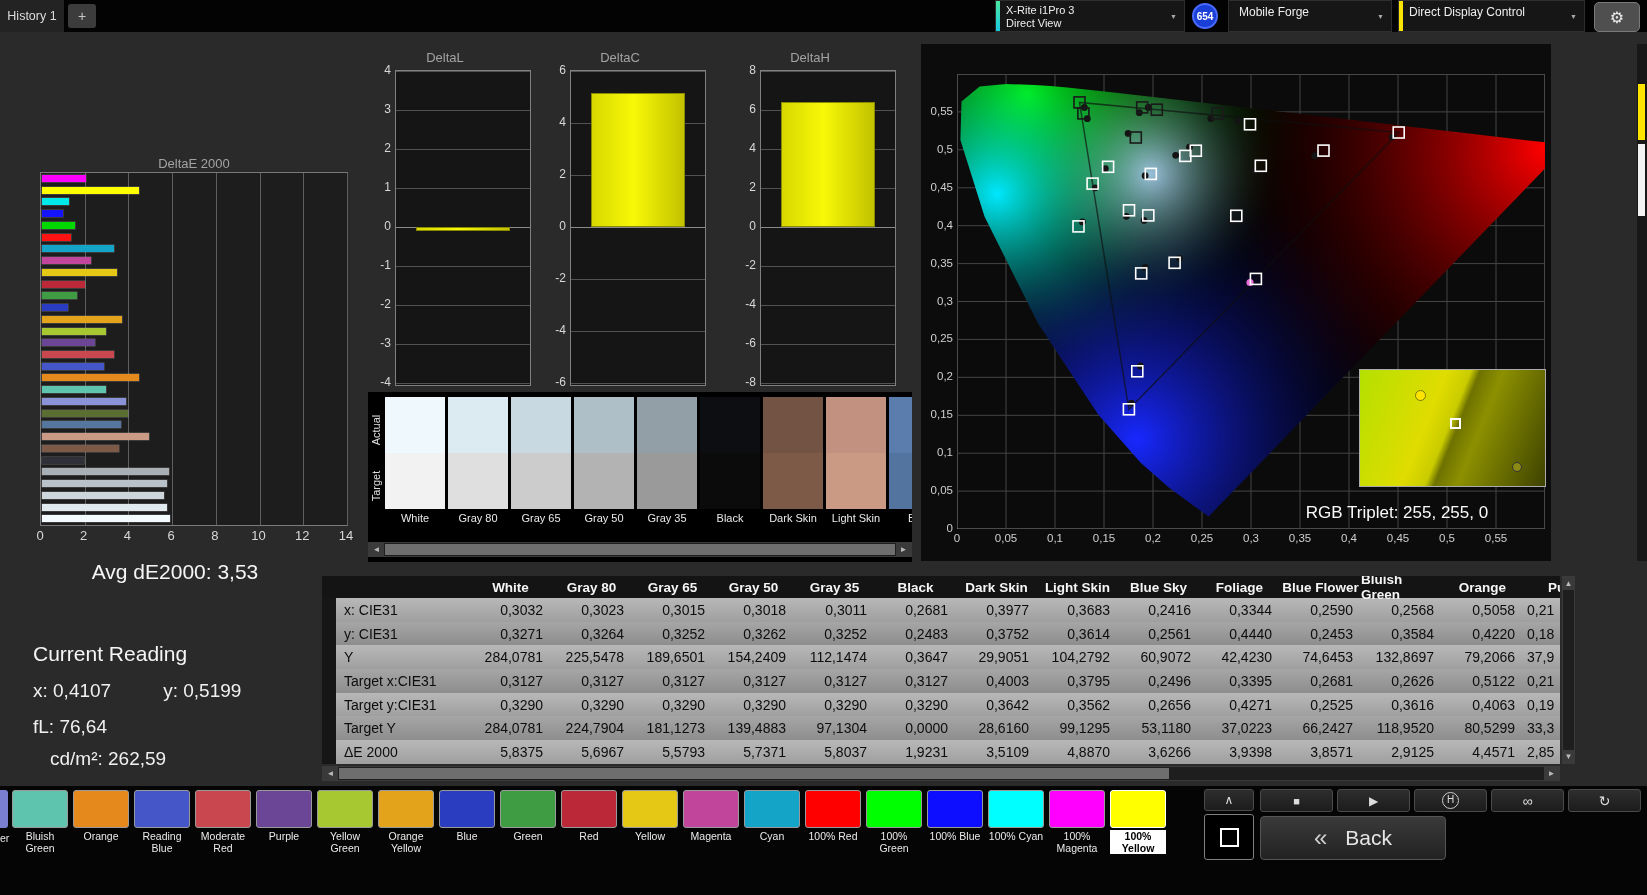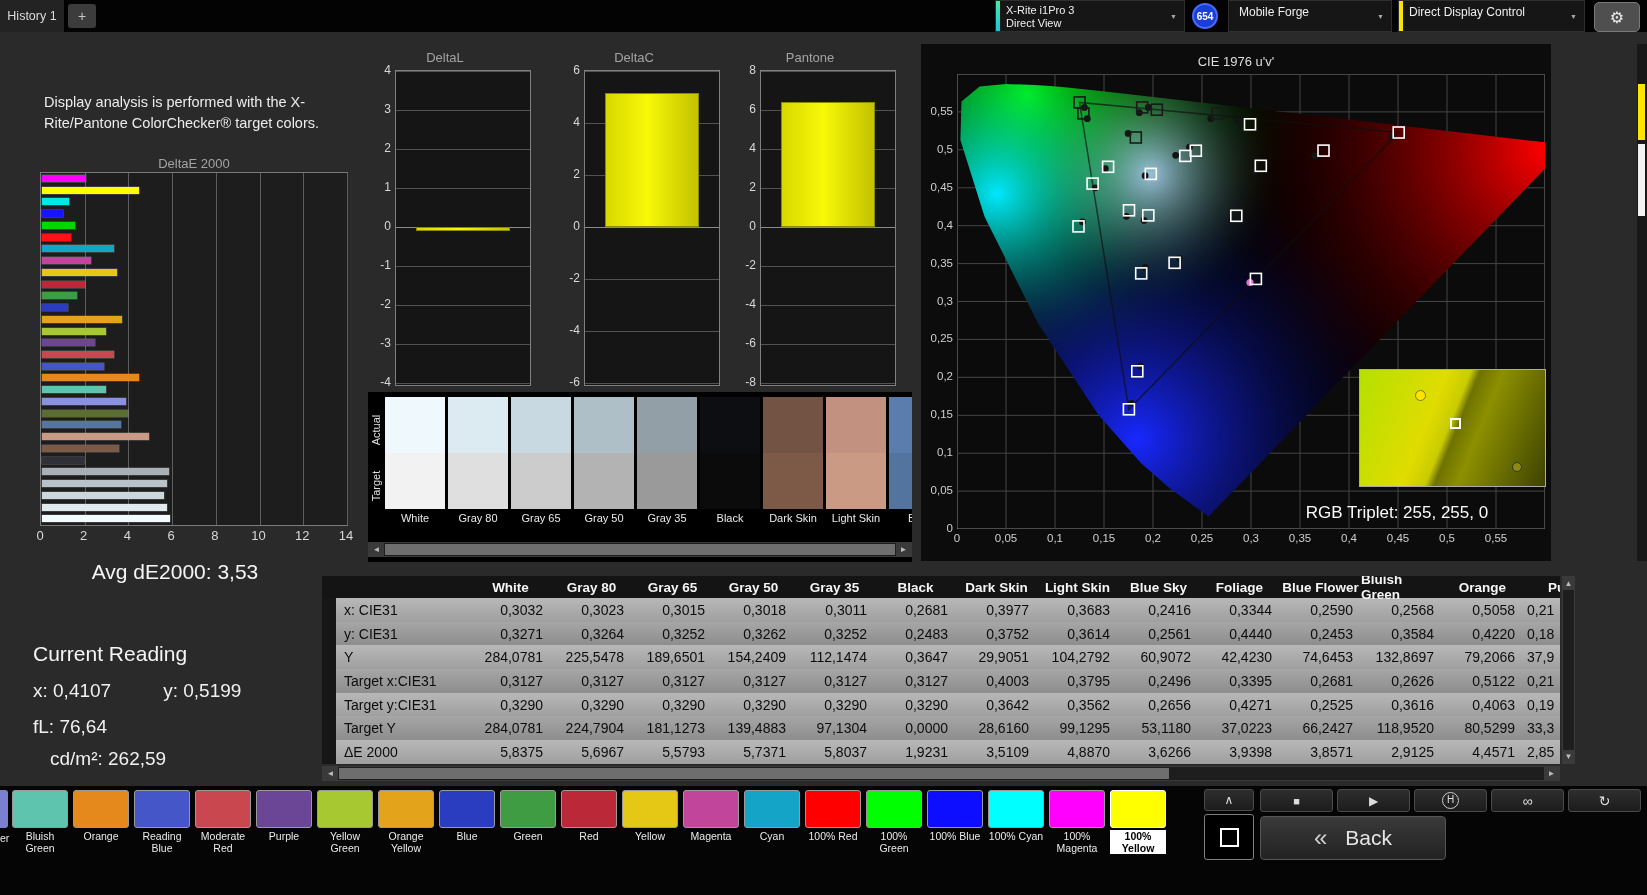--- a/index.html
+++ b/index.html
@@ -140,21 +140,20 @@
       <div class="stripe" style="background:#f8e400;"></div>
       <div class="single">Direct Display Control</div>
       <span class="dd">▼</span>
     </div>
 
     <div class="gearbtn">
       <span>⚙</span>
     </div>
   </div>
 
-  <div class="cc-sub">Display analysis is performed with the X-Rite/Pantone ColorChecker® target colors.</div>
 
   <div class="deltae">
     <div class="chart-title">DeltaE 2000</div>
     <div class="de-plot" id="deltae-plot">
         <div class="vgrid" style="left: 14.2857%;"></div>
         <div class="vgrid" style="left: 28.5714%;"></div>
         <div class="vgrid" style="left: 42.8571%;"></div>
         <div class="vgrid" style="left: 57.1429%;"></div>
         <div class="vgrid" style="left: 71.4286%;"></div>
         <div class="vgrid" style="left: 85.7143%;"></div>
@@ -230,21 +229,21 @@
         <div class="hgrid" style="top: 234px;"></div>
         <div class="hgrid" style="top: 195px;"></div>
         <div class="hgrid" style="top: 156px; background: rgb(138, 138, 138);"></div>
         <div class="hgrid" style="top: 117px;"></div>
         <div class="hgrid" style="top: 78px;"></div>
         <div class="hgrid" style="top: 39px;"></div>
         <div class="hgrid" style="top: 0px;"></div>
         <div class="vbar" style="top: 156px; height: 3.9px;"></div>
       </div>
   </div>
-  <div class="vchart" id="deltaC-chart" style="left:548px;">
+  <div class="vchart" id="deltaC-chart" style="left:534px;">
     <div class="chart-title">DeltaC</div>
     <div class="vlabels">
         <span class="ytick" style="top: 305px;">-6</span>
         <span class="ytick" style="top: 253px;">-4</span>
         <span class="ytick" style="top: 201px;">-2</span>
         <span class="ytick" style="top: 149px;">0</span>
         <span class="ytick" style="top: 97px;">2</span>
         <span class="ytick" style="top: 45px;">4</span>
         <span class="ytick" style="top: -7px;">6</span>
       </div>
@@ -253,21 +252,21 @@
         <div class="hgrid" style="top: 260px;"></div>
         <div class="hgrid" style="top: 208px;"></div>
         <div class="hgrid" style="top: 156px; background: rgb(138, 138, 138);"></div>
         <div class="hgrid" style="top: 104px;"></div>
         <div class="hgrid" style="top: 52px;"></div>
         <div class="hgrid" style="top: 0px;"></div>
         <div class="vbar" style="top: 22.1px; height: 133.9px;"></div>
       </div>
   </div>
   <div class="vchart" id="deltaH-chart" style="left:724px;">
-    <div class="chart-title">Pantone</div>
+    <div class="chart-title">DeltaH</div>
     <div class="vlabels">
         <span class="ytick" style="top: 305px;">-8</span>
         <span class="ytick" style="top: 266px;">-6</span>
         <span class="ytick" style="top: 227px;">-4</span>
         <span class="ytick" style="top: 188px;">-2</span>
         <span class="ytick" style="top: 149px;">0</span>
         <span class="ytick" style="top: 110px;">2</span>
         <span class="ytick" style="top: 71px;">4</span>
         <span class="ytick" style="top: 32px;">6</span>
         <span class="ytick" style="top: -7px;">8</span>
@@ -318,21 +317,20 @@
             <div class="swhalf" style="background: rgb(82, 116, 159);"></div>
           </div><div class="swlabel">Blue</div></div></div>
     <div class="hscroll" style="left:0;top:150px;width:544px;">
       <div class="scr-arrow" style="left:0;">◄</div>
       <div class="scr-arrow" style="right:0;">►</div>
       <div class="scr-thumb" style="left:16px;right:16px;"></div>
     </div>
   </div>
 
   <div class="ciepanel">
-    <div class="cie-title">CIE 1976 u'v'</div>
     <div class="cie-ylab" id="cie-ylabels">
         <span class="cie-tick" style="right: 0px; top: 448px; width: 30px; text-align: right;">0</span>
         <span class="cie-tick" style="right: 0px; top: 410.083px; width: 30px; text-align: right;">0,05</span>
         <span class="cie-tick" style="right: 0px; top: 372.167px; width: 30px; text-align: right;">0,1</span>
         <span class="cie-tick" style="right: 0px; top: 334.25px; width: 30px; text-align: right;">0,15</span>
         <span class="cie-tick" style="right: 0px; top: 296.333px; width: 30px; text-align: right;">0,2</span>
         <span class="cie-tick" style="right: 0px; top: 258.417px; width: 30px; text-align: right;">0,25</span>
         <span class="cie-tick" style="right: 0px; top: 220.5px; width: 30px; text-align: right;">0,3</span>
         <span class="cie-tick" style="right: 0px; top: 182.583px; width: 30px; text-align: right;">0,35</span>
         <span class="cie-tick" style="right: 0px; top: 144.667px; width: 30px; text-align: right;">0,4</span>

